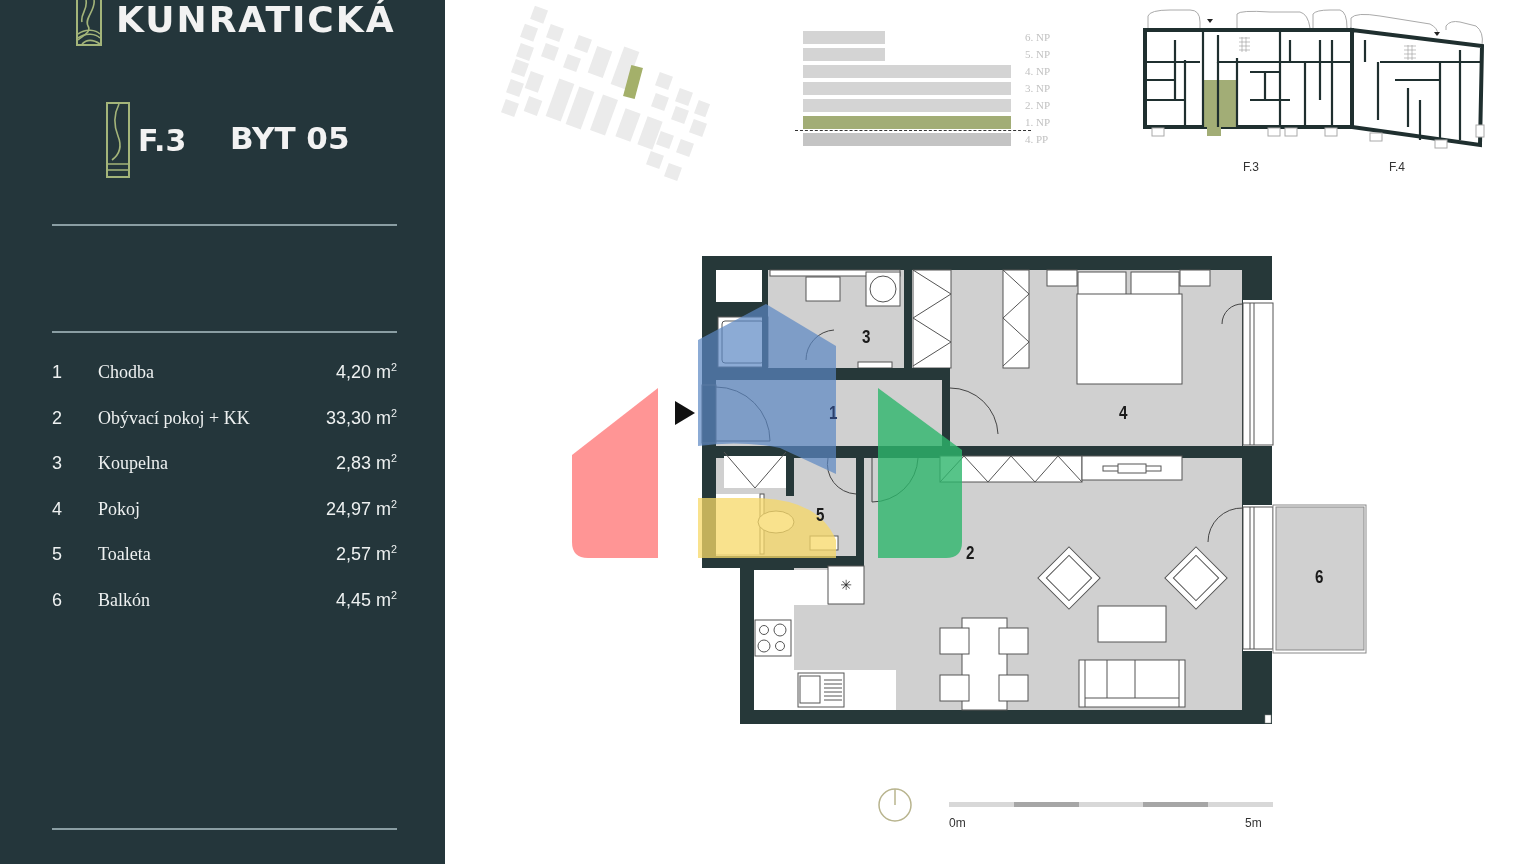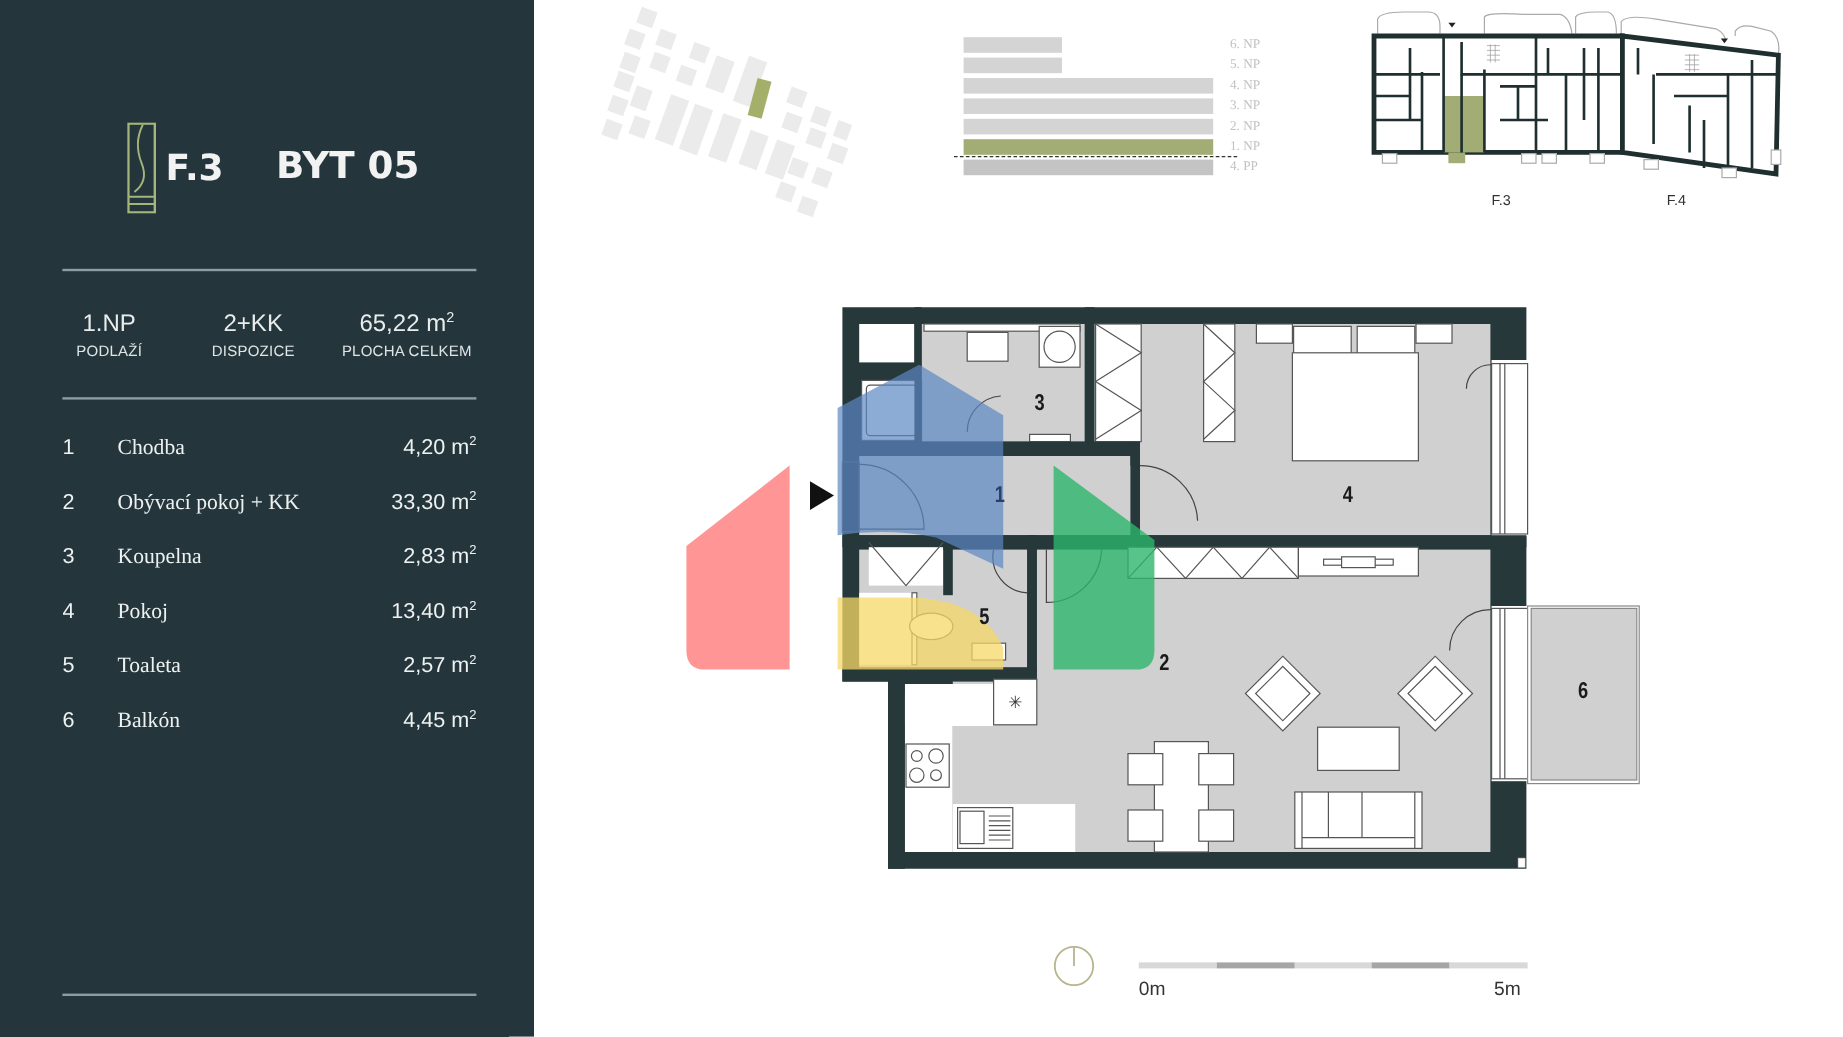--- a/index.html
+++ b/index.html
@@ -31,55 +31,49 @@
   .room-name { position: absolute; left: 46px; top: 0; font-family: Liberation Serif, serif; }
   .room-area { position: absolute; right: 0; top: 0; }
   .abs { position: absolute; }
 
   
   .floors { position: absolute; left: 803px; top: 28px; width: 260px; height: 125px; }
   .floor-bar { position: absolute; left: 0; height: 13px; background: #d4d4d4; }
   .floor-label { position: absolute; left: 222px; font-family: Liberation Serif, serif; font-size: 11px; color: #c2c2c2; }
   .floor-dash { position: absolute; left: -8px; top: 102px; width: 236px; border-top: 1px dashed #333; }
 
-  .scale-label { position: absolute; font-family: "Liberation Sans", sans-serif; font-size: 16px; color: #333; }
+  .scale-label { position: absolute; font-family: "Liberation Sans", sans-serif; font-size: 12px; color: #333; }
   .mini-label { position: absolute; font-family: "Liberation Sans", sans-serif; font-size: 12px; color: #333; }
   .roomno { position: absolute; font-family: "Liberation Sans", sans-serif; font-weight: bold; font-size: 19px; color: #1a1a1a; transform: scaleX(0.8); }
 </style>
 </head>
 <body>
 
 <div class="sidebar">
+  <div class="brand">
+    <svg class="brand-logo" viewBox="0 0 26 46">
+      <rect x="1" y="-2" width="24" height="47" fill="none" stroke="#a4b57a" stroke-width="2"></rect>
+      <path d="M10 0 C12 10 4 14 6 22 M18 0 C20 10 8 18 12 26 C16 32 6 36 2 40" fill="none" stroke="#a4b57a" stroke-width="1.6"></path>
+      <path d="M2 34 C10 28 20 30 24 34 M2 38 C10 32 20 34 24 38 M6 44 C12 38 18 40 24 44" fill="none" stroke="#a4b57a" stroke-width="1.6"></path>
+    </svg>
+    <div class="brand-name">KUNRATICKÁ</div>
+  </div>
 
   <div class="unit">
     <svg class="unit-logo" viewBox="0 0 24 76">
       <rect x="1" y="1" width="22" height="74" fill="none" stroke="#a4b57a" stroke-width="2"></rect>
       <path d="M13 2 C7 14 8 24 12 34 C16 44 14 52 6 58" fill="none" stroke="#a4b57a" stroke-width="1.6"></path>
       <path d="M1 62 H23 M1 68 H23" stroke="#a4b57a" stroke-width="1.6"></path>
     </svg>
     <div class="unit-code">F.3</div>
     <div class="unit-name">BYT 05</div>
   </div>
 
   <div class="rule" style="top:224px"></div>
 
-  <div class="summary">
-    <div class="summary-item" style="left:39px">
-      <div class="summary-value"><span>1.NP</span></div>
-      <div class="summary-label">PODLAŽÍ</div>
-    </div>
-    <div class="summary-item" style="left:159px">
-      <div class="summary-value"><span>2+KK</span></div>
-      <div class="summary-label">DISPOZICE</div>
-    </div>
-    <div class="summary-item" style="left:287px">
-      <div class="summary-value"><span>65,22 m</span><sup>2</sup></div>
-      <div class="summary-label">PLOCHA CELKEM</div>
-    </div>
-  </div>
 
   <div class="rule" style="top:331px"></div>
 
   <div class="rooms">
     <div class="room-row">
       <span class="room-num">1</span>
       <span class="room-name">Chodba</span>
       <span class="room-area"><span>4,20 m</span><sup>2</sup></span>
     </div>
     <div class="room-row">
@@ -88,21 +82,21 @@
       <span class="room-area"><span>33,30 m</span><sup>2</sup></span>
     </div>
     <div class="room-row">
       <span class="room-num">3</span>
       <span class="room-name">Koupelna</span>
       <span class="room-area"><span>2,83 m</span><sup>2</sup></span>
     </div>
     <div class="room-row">
       <span class="room-num">4</span>
       <span class="room-name">Pokoj</span>
-      <span class="room-area"><span>13,40 m</span><sup>2</sup></span>
+      <span class="room-area"><span>24,97 m</span><sup>2</sup></span>
     </div>
     <div class="room-row">
       <span class="room-num">5</span>
       <span class="room-name">Toaleta</span>
       <span class="room-area"><span>2,57 m</span><sup>2</sup></span>
     </div>
     <div class="room-row">
       <span class="room-num">6</span>
       <span class="room-name">Balkón</span>
       <span class="room-area"><span>4,45 m</span><sup>2</sup></span>

